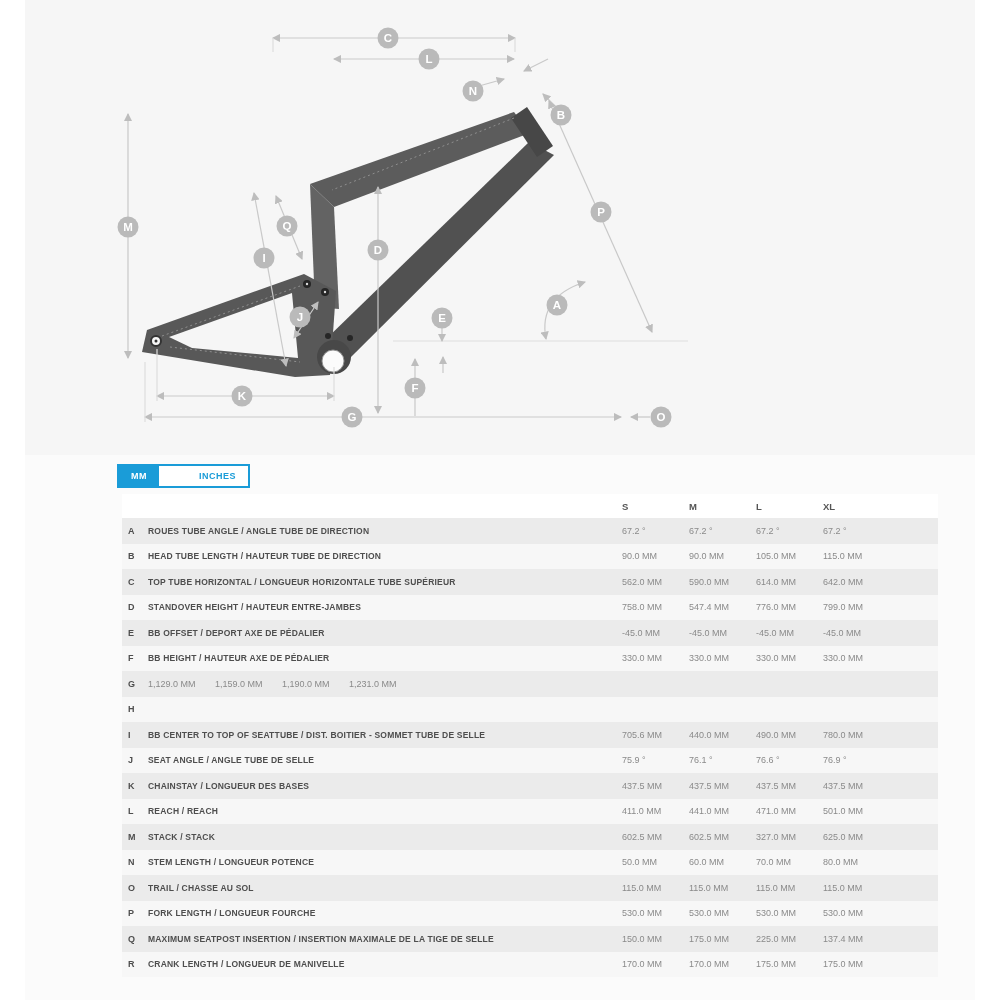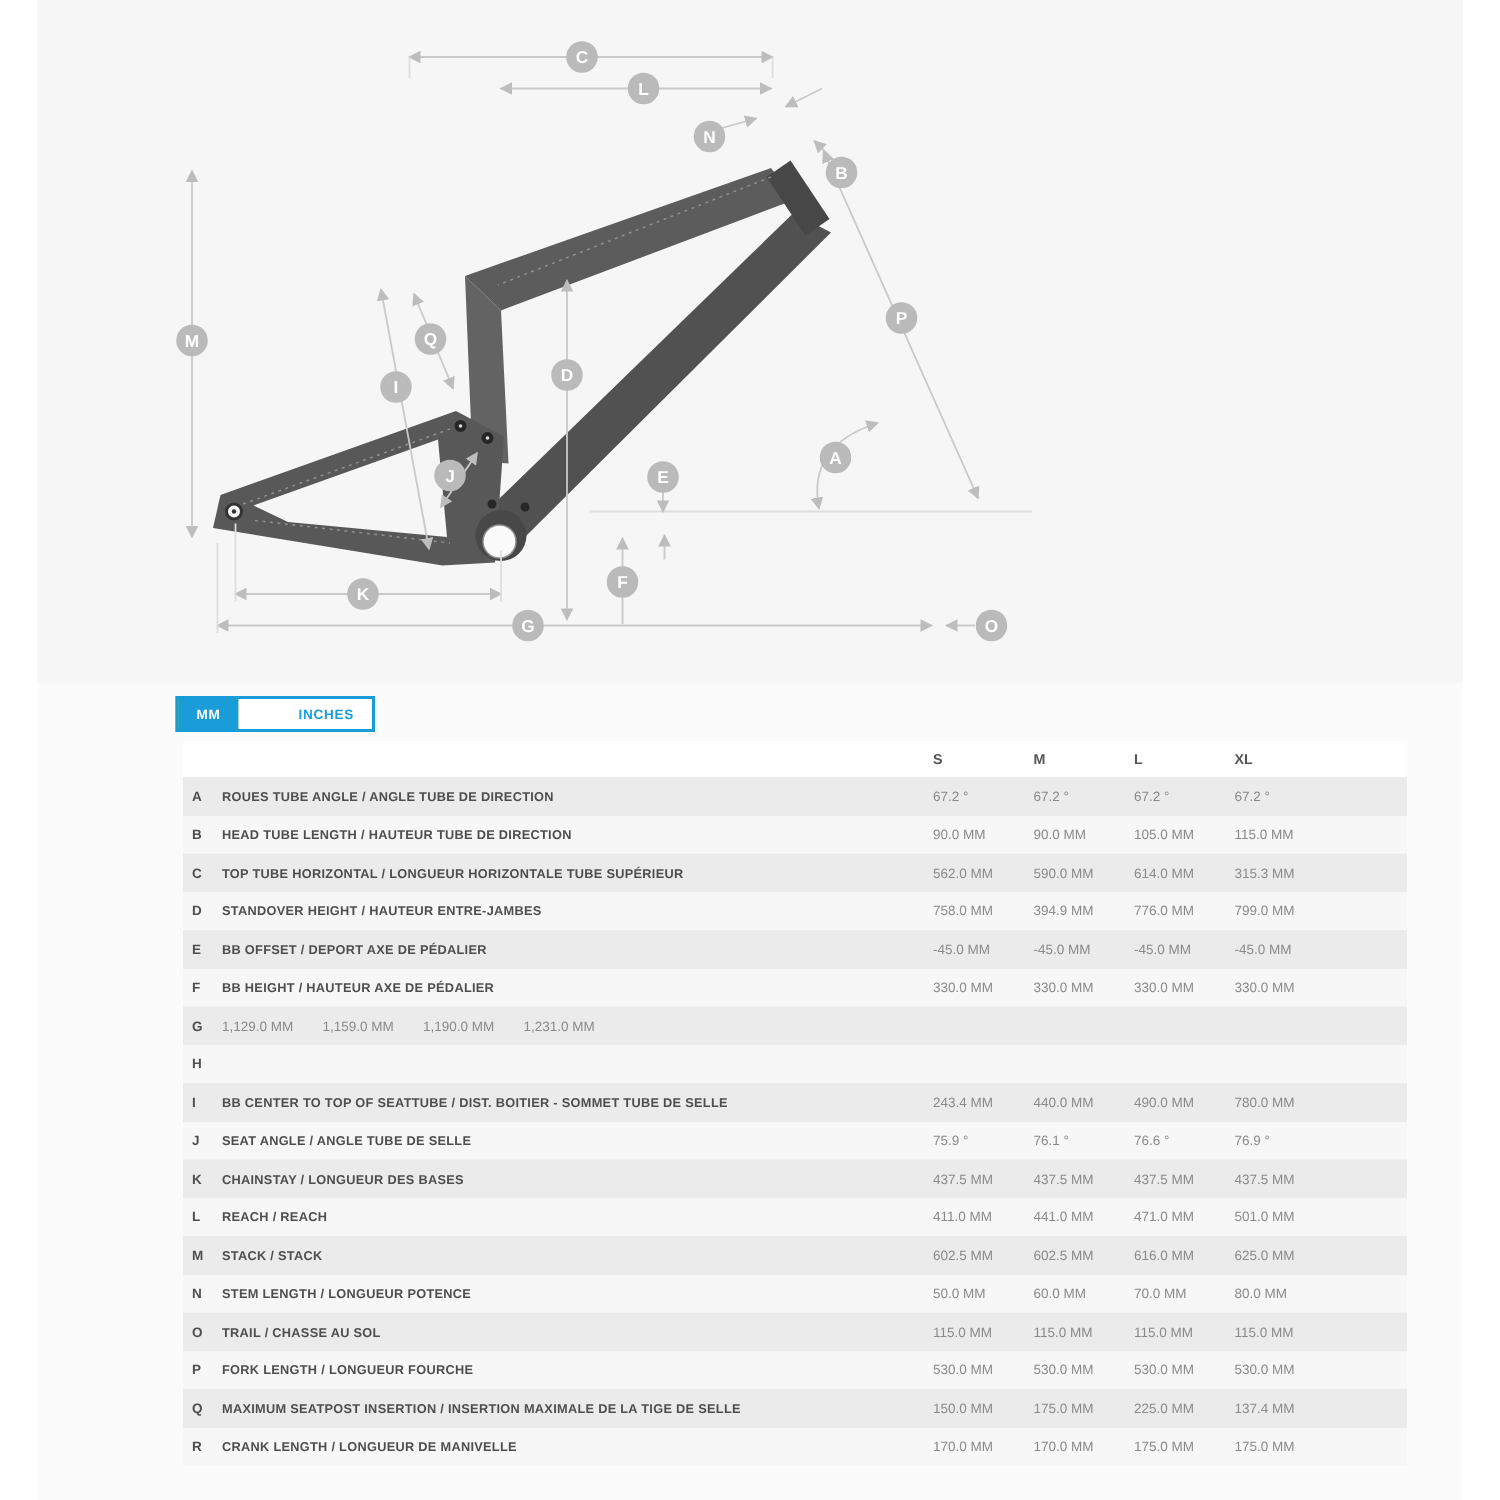--- a/index.html
+++ b/index.html
@@ -232,28 +232,28 @@
           <span class="cell-val">105.0 MM</span>
           <span class="cell-val">115.0 MM</span>
           <span class="cell-spacer"></span>
         </div>
         <div class="trow">
           <span class="cell-letter">C</span>
           <span class="cell-label">TOP TUBE HORIZONTAL / LONGUEUR HORIZONTALE TUBE SUPÉRIEUR</span>
           <span class="cell-val">562.0 MM</span>
           <span class="cell-val">590.0 MM</span>
           <span class="cell-val">614.0 MM</span>
-          <span class="cell-val">315.3 MM</span>
+          <span class="cell-val">642.0 MM</span>
           <span class="cell-spacer"></span>
         </div>
         <div class="trow">
           <span class="cell-letter">D</span>
           <span class="cell-label">STANDOVER HEIGHT / HAUTEUR ENTRE-JAMBES</span>
           <span class="cell-val">758.0 MM</span>
-          <span class="cell-val">394.9 MM</span>
+          <span class="cell-val">547.4 MM</span>
           <span class="cell-val">776.0 MM</span>
           <span class="cell-val">799.0 MM</span>
           <span class="cell-spacer"></span>
         </div>
         <div class="trow">
           <span class="cell-letter">E</span>
           <span class="cell-label">BB OFFSET / DEPORT AXE DE PÉDALIER</span>
           <span class="cell-val">-45.0 MM</span>
           <span class="cell-val">-45.0 MM</span>
           <span class="cell-val">-45.0 MM</span>
@@ -281,21 +281,21 @@
           <span class="cell-letter">H</span>
           <span class="cell-val"></span>
           <span class="cell-val"></span>
           <span class="cell-val"></span>
           <span class="cell-val"></span>
           <span class="cell-spacer"></span>
         </div>
         <div class="trow">
           <span class="cell-letter">I</span>
           <span class="cell-label">BB CENTER TO TOP OF SEATTUBE / DIST. BOITIER - SOMMET TUBE DE SELLE</span>
-          <span class="cell-val">243.4 MM</span>
+          <span class="cell-val">705.6 MM</span>
           <span class="cell-val">440.0 MM</span>
           <span class="cell-val">490.0 MM</span>
           <span class="cell-val">780.0 MM</span>
           <span class="cell-spacer"></span>
         </div>
         <div class="trow">
           <span class="cell-letter">J</span>
           <span class="cell-label">SEAT ANGLE / ANGLE TUBE DE SELLE</span>
           <span class="cell-val">75.9 °</span>
           <span class="cell-val">76.1 °</span>
@@ -319,21 +319,21 @@
           <span class="cell-val">441.0 MM</span>
           <span class="cell-val">471.0 MM</span>
           <span class="cell-val">501.0 MM</span>
           <span class="cell-spacer"></span>
         </div>
         <div class="trow">
           <span class="cell-letter">M</span>
           <span class="cell-label">STACK / STACK</span>
           <span class="cell-val">602.5 MM</span>
           <span class="cell-val">602.5 MM</span>
-          <span class="cell-val">616.0 MM</span>
+          <span class="cell-val">327.0 MM</span>
           <span class="cell-val">625.0 MM</span>
           <span class="cell-spacer"></span>
         </div>
         <div class="trow">
           <span class="cell-letter">N</span>
           <span class="cell-label">STEM LENGTH / LONGUEUR POTENCE</span>
           <span class="cell-val">50.0 MM</span>
           <span class="cell-val">60.0 MM</span>
           <span class="cell-val">70.0 MM</span>
           <span class="cell-val">80.0 MM</span>

